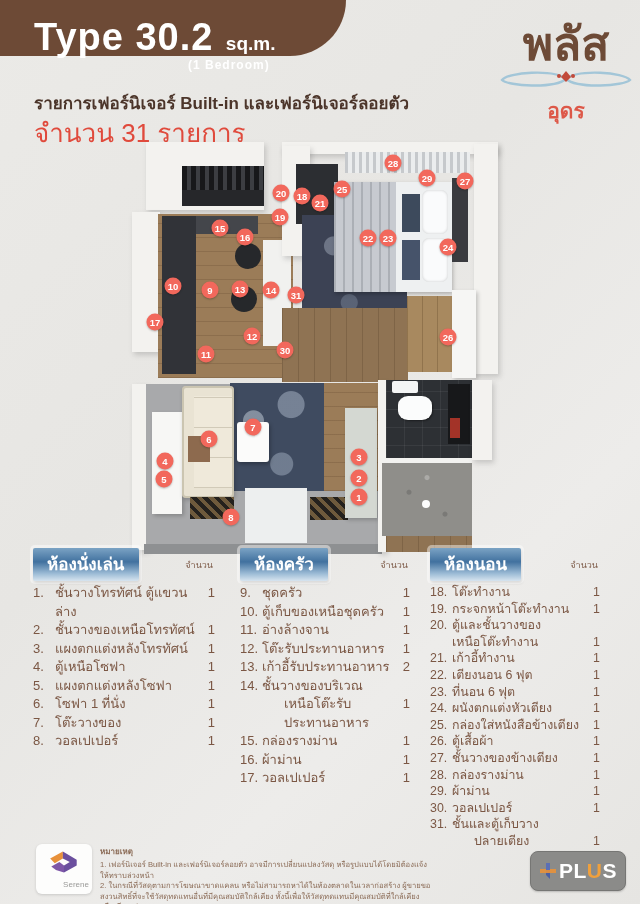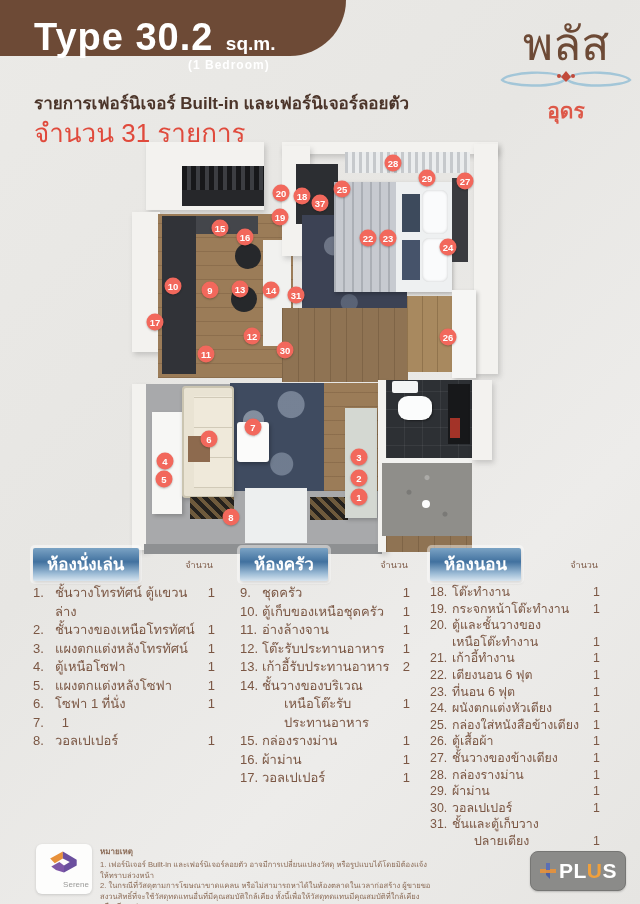--- a/index.html
+++ b/index.html
@@ -7,21 +7,21 @@
   .page{position:relative;width:640px;height:904px;overflow:hidden;
         background:linear-gradient(135deg,#ebeae7 0%,#e7e6e3 40%,#edecea 70%,#e6e5e2 100%);}
   
   .title-box{position:absolute;left:0;top:0;width:346px;height:56px;background:#6d4a36;
              border-bottom-right-radius:72px;color:#fff;}
   .title-line{position:absolute;left:34px;top:16px;white-space:nowrap;}
   .type-main{font-size:38px;font-weight:bold;letter-spacing:1px;}
   .type-unit{font-size:19px;font-weight:bold;margin-left:8px;}
   .type-bed{position:absolute;left:188px;top:58px;font-size:12px;font-weight:bold;letter-spacing:1px;}
   .brand{position:absolute;left:496px;top:20px;width:140px;text-align:center;}
-  .brand-name{font-size:46px;font-weight:normal;color:#6d4a36;line-height:48px;}
+  .brand-name{font-size:46px;font-weight:bold;color:#6d4a36;line-height:48px;}
   .brand-loc{font-size:21px;font-weight:bold;color:#dd5848;margin-top:0px;}
   .subtitle{position:absolute;left:34px;top:89px;font-size:17px;font-weight:600;color:#4c352a;}
   .countline{position:absolute;left:34px;top:112px;font-size:26px;font-weight:normal;color:#e04a3c;}
   
   .plan{position:absolute;left:130px;top:140px;width:378px;height:420px;}
   .plan div{position:absolute;}
   .wall{background:#f3f2ef;box-shadow:2px 3px 5px rgba(90,90,90,.25);}
   .wood{background:#9b7c58;background-image:repeating-linear-gradient(0deg,rgba(70,45,25,.18) 0 1px,transparent 1px 14px);}
   .wood2{background:#8f7353;background-image:repeating-linear-gradient(90deg,rgba(60,40,22,.2) 0 1px,transparent 1px 16px);}
   .dark{background:#2e3034;}
@@ -155,21 +155,21 @@
         <div class="marker" style="left: 76px; top: 214px;">11</div>
         <div class="marker" style="left: 122px; top: 196px;">12</div>
         <div class="marker" style="left: 110px; top: 149px;">13</div>
         <div class="marker" style="left: 141px; top: 150px;">14</div>
         <div class="marker" style="left: 90px; top: 88px;">15</div>
         <div class="marker" style="left: 115px; top: 97px;">16</div>
         <div class="marker" style="left: 25px; top: 182px;">17</div>
         <div class="marker" style="left: 172px; top: 56px;">18</div>
         <div class="marker" style="left: 150px; top: 33px; margin-top: 44px;">19</div>
         <div class="marker" style="left: 151px; top: 53px;">20</div>
-        <div class="marker" style="left: 190px; top: 63px;">37</div>
+        <div class="marker" style="left: 190px; top: 63px;">21</div>
         <div class="marker" style="left: 238px; top: 98px;">22</div>
         <div class="marker" style="left: 258px; top: 98px;">23</div>
         <div class="marker" style="left: 318px; top: 107px;">24</div>
         <div class="marker" style="left: 212px; top: 49px;">25</div>
         <div class="marker" style="left: 318px; top: 197px;">26</div>
         <div class="marker" style="left: 335px; top: 41px;">27</div>
         <div class="marker" style="left: 263px; top: 23px;">28</div>
         <div class="marker" style="left: 297px; top: 38px;">29</div>
         <div class="marker" style="left: 155px; top: 210px;">30</div>
         <div class="marker" style="left: 166px; top: 155px;">31</div>
@@ -207,20 +207,21 @@
           <span class="tx">แผงตกแต่งหลังโซฟา</span>
           <span class="q">1</span>
         </div>
         <div class="item-row">
           <span class="no">6.</span>
           <span class="tx">โซฟา 1 ที่นั่ง</span>
           <span class="q">1</span>
         </div>
         <div class="item-row">
           <span class="no">7.</span>
+          <span class="tx">โต๊ะวางของ</span>
           <span class="q">1</span>
         </div>
         <div class="item-row">
           <span class="no">8.</span>
           <span class="tx">วอลเปเปอร์</span>
           <span class="q">1</span>
         </div>
       </div>
   </div>
   <div class="col c2" style="left:240px;width:170px">

